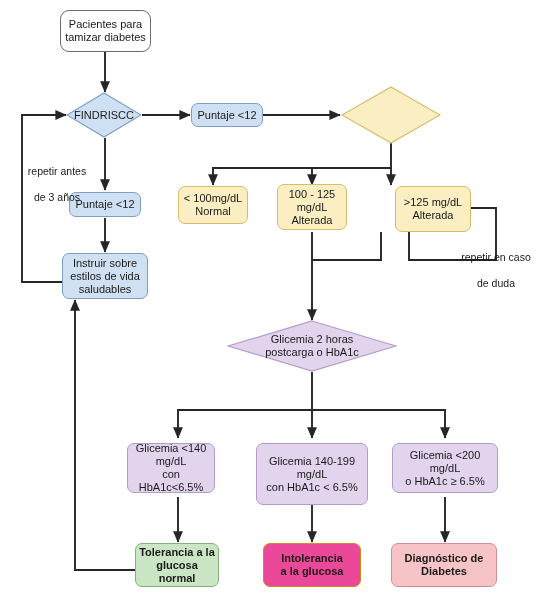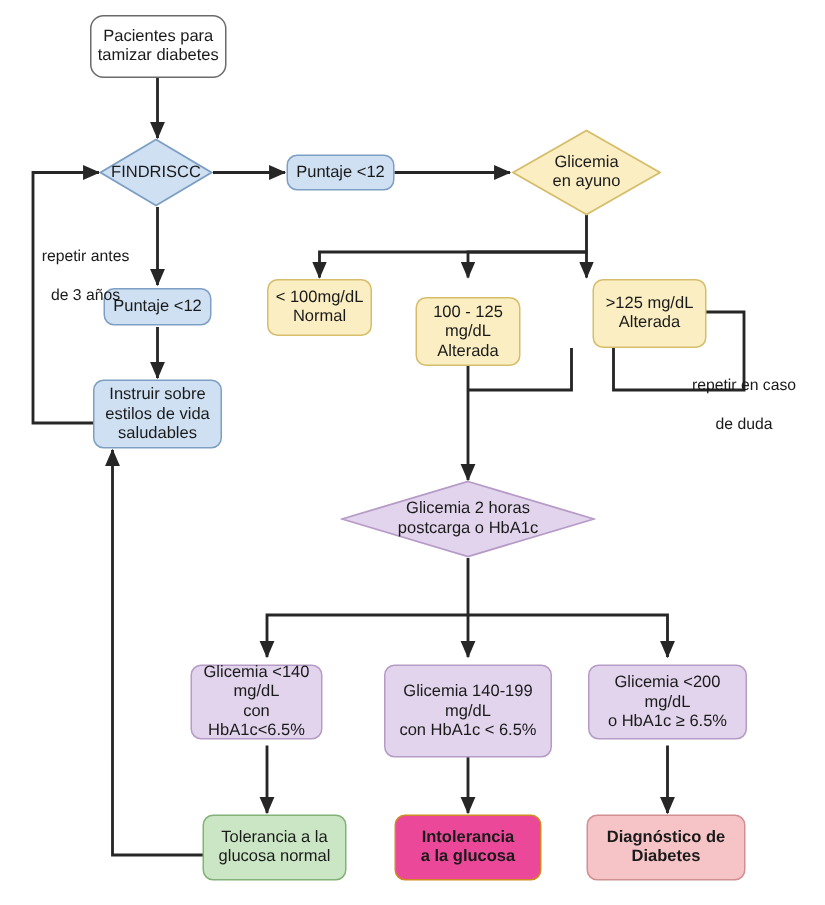--- a/index.html
+++ b/index.html
@@ -159,34 +159,30 @@
       <span>Instruir sobre</span><br>
       <span>estilos de vida</span><br>
       <span>saludables</span>
     </span>
   </div>
 
   <div class="diamond" style="left:341px; top:86px; width:100px; height:58px;">
     <svg class="dshape" viewBox="0 0 100 58" preserveAspectRatio="none">
       <polygon points="50,1 99,29 50,57 1,29" fill="#faeec2" stroke="#d6bd6b" stroke-width="1.2"></polygon>
     </svg>
-    <span class="dlabel">
-      <span>Glicemia</span><br>
-      <span>en ayuno</span>
-    </span>
   </div>
 
   <div class="node n-yellow" style="left:178px; top:186px; width:70px; height:38px;">
     <span class="txt">
       <span>&lt; 100mg/dL</span><br>
       <span class="b">Normal</span>
     </span>
   </div>
 
-  <div class="node n-yellow" style="left:277px; top:198px; width:70px; height:46px;">
+  <div class="node n-yellow" style="left:277px; top:184px; width:70px; height:46px;">
     <span class="txt">
       <span>100 - 125</span><br>
       <span>mg/dL</span><br>
       <span class="b">Alterada</span>
     </span>
   </div>
 
   <div class="node n-yellow" style="left:367px; top:186px; width:76px; height:46px;margin-left:28px;">
     <span class="txt">
       <span>&gt;125 mg/dL</span><br>
@@ -218,21 +214,21 @@
     </span>
   </div>
 
   <div class="node n-purple" style="left:392px; top:443px; width:106px; height:50px;">
     <span class="txt">
       <span>Glicemia &lt;200 mg/dL</span><br>
       <span>o HbA1c ≥ 6.5%</span>
     </span>
   </div>
 
-  <div class="node n-green" style="left:135px; top:543px; width:96px; height:44px; font-weight:normal;">
+  <div class="node n-green" style="left:135px; top:543px; width:84px; height:44px; font-weight:bold;">
     <span class="txt">
       <span>Tolerancia a la</span><br>
       <span>glucosa normal</span>
     </span>
   </div>
 
   <div class="node n-orange" style="left:263px; top:543px; width:98px; height:44px; font-weight:bold;">
     <span class="txt">
       <span>Intolerancia</span><br>
       <span>a la glucosa</span>

